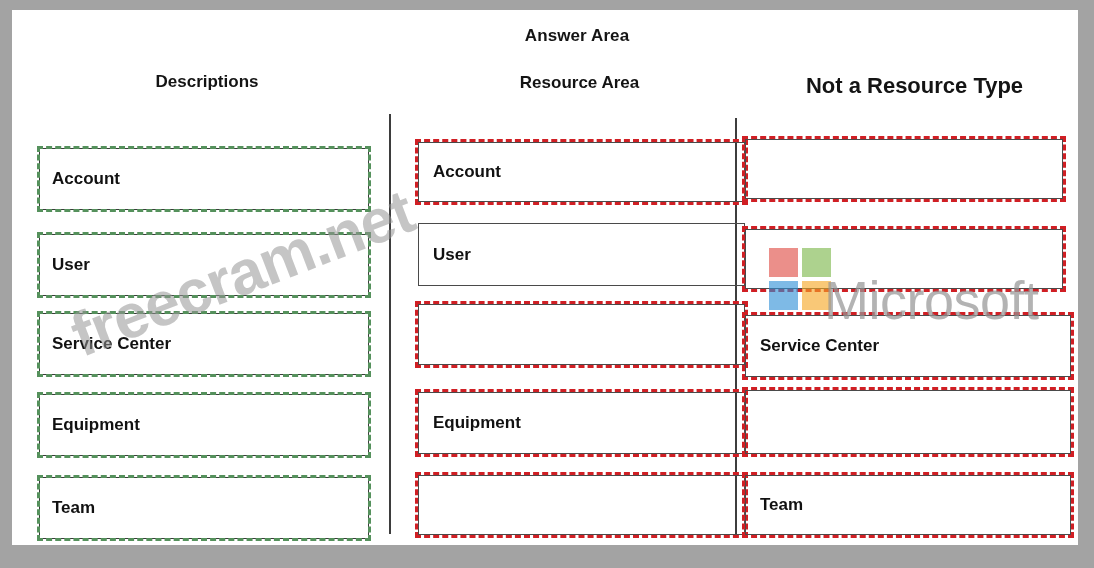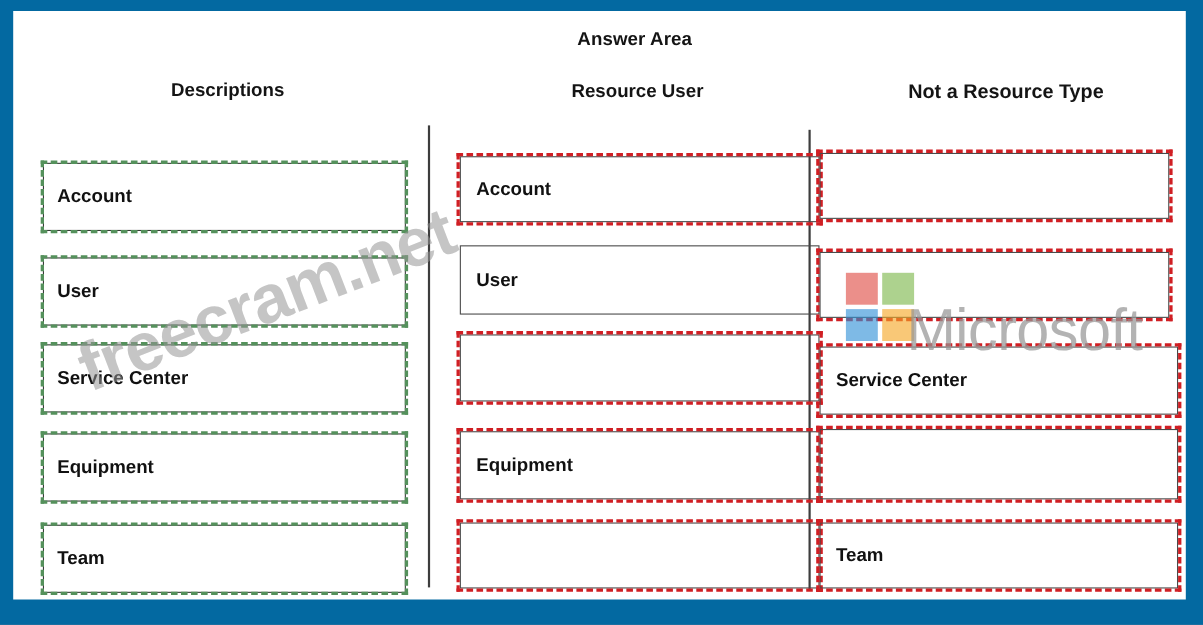--- a/index.html
+++ b/index.html
@@ -12,21 +12,21 @@
     height: 568px;
     overflow: hidden;
     font-family: "Liberation Sans", sans-serif;
   }
 
   #frame {
     position: absolute;
     left: 0; top: 0;
     width: 1094px;
     height: 568px;
-    background: #0369a1;
+    background: #a3a3a3;
   }
 
   #canvas {
     position: absolute;
     left: 12px;
     top: 10px;
     width: 1066px;
     height: 535px;
     background: #ffffff;
     overflow: hidden;
@@ -56,21 +56,21 @@
   #col-head-resource {
     left: 400px;
     top: 63px;
     width: 335px;
     font-size: 17px;
   }
   #col-head-not-resource {
     left: 740px;
     top: 63px;
     width: 325px;
-    font-size: 18px;
+    font-size: 22px;
   }
 
   
   .desc-box {
     position: absolute;
     left: 27px;
     width: 330px;
     height: 62px;
     box-sizing: border-box;
     border: 1.4px solid #3b3b3b;
@@ -190,21 +190,21 @@
 </head>
 <body>
 
 <div id="frame">
   <div id="canvas">
 
     <div class="heading" id="answer-area-title">Answer Area</div>
 
     <div class="heading" id="descriptions-title">Descriptions</div>
 
-    <div class="heading" id="col-head-resource">Resource User</div>
+    <div class="heading" id="col-head-resource">Resource Area</div>
 
     <div class="heading" id="col-head-not-resource">Not a Resource Type</div>
 
     <div class="desc-box" style="top:138px;">
       <span class="dash" style="border-color: rgb(85, 145, 92);"></span>
       <span class="label">Account</span>
     </div>
 
     <div class="desc-box" style="top:224px;">
       <span class="dash" style="border-color: rgb(85, 145, 92);"></span>

